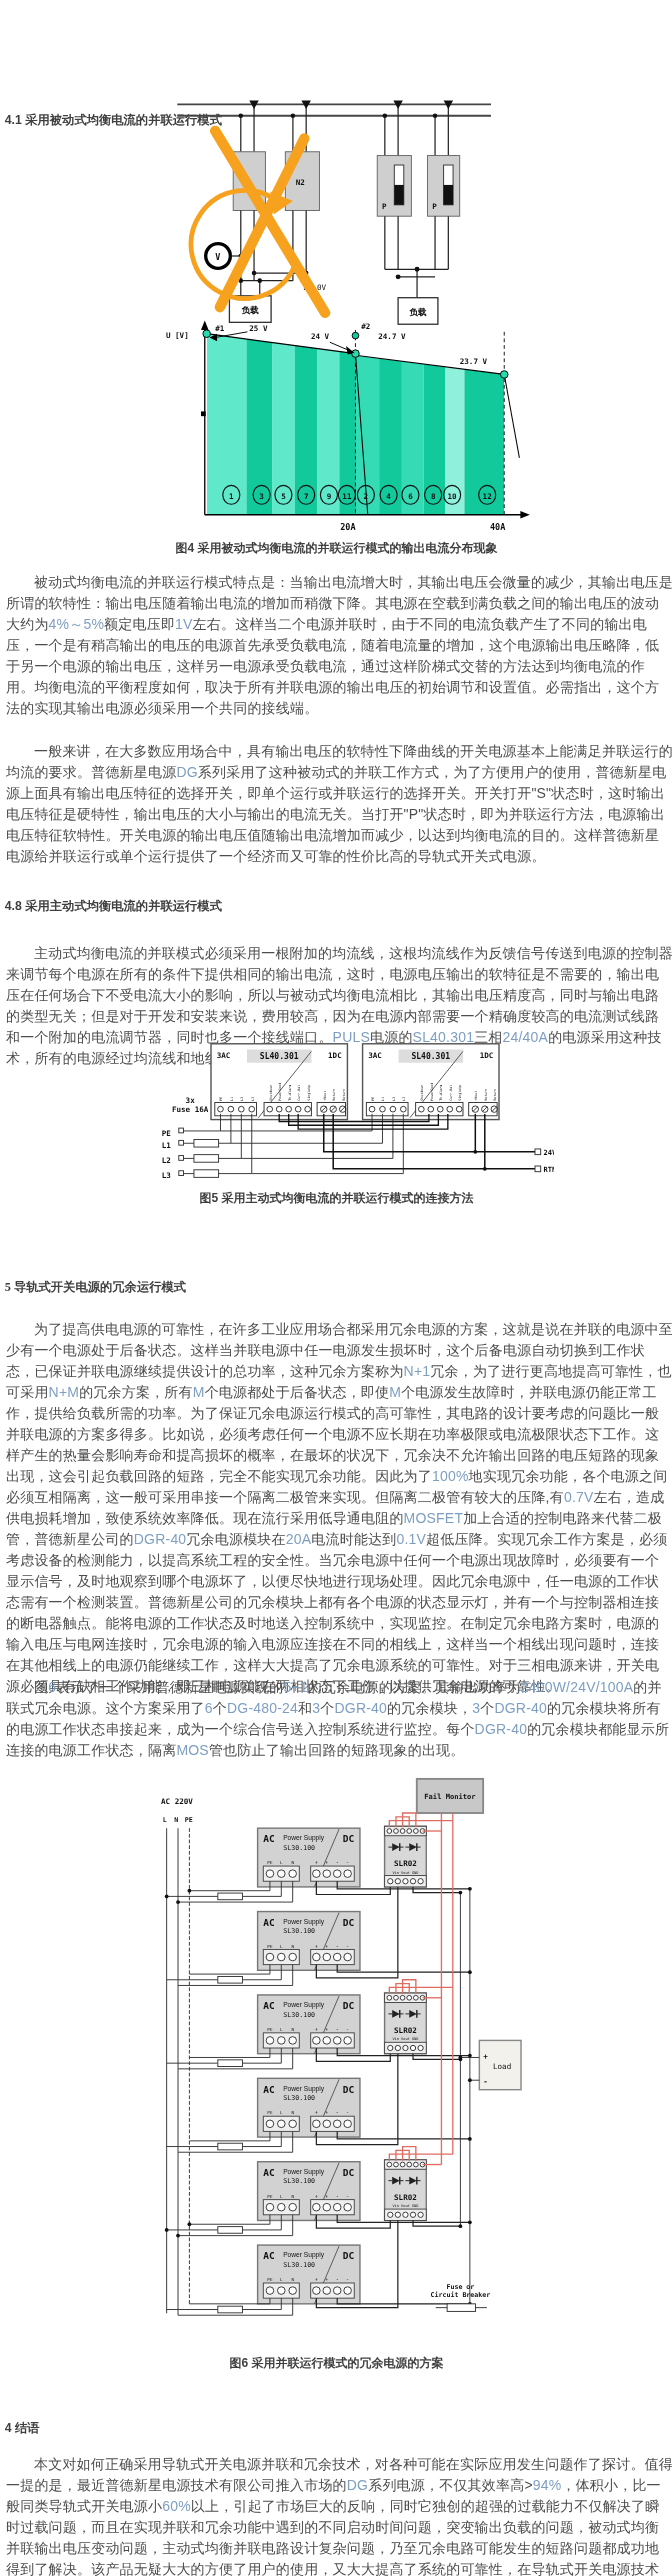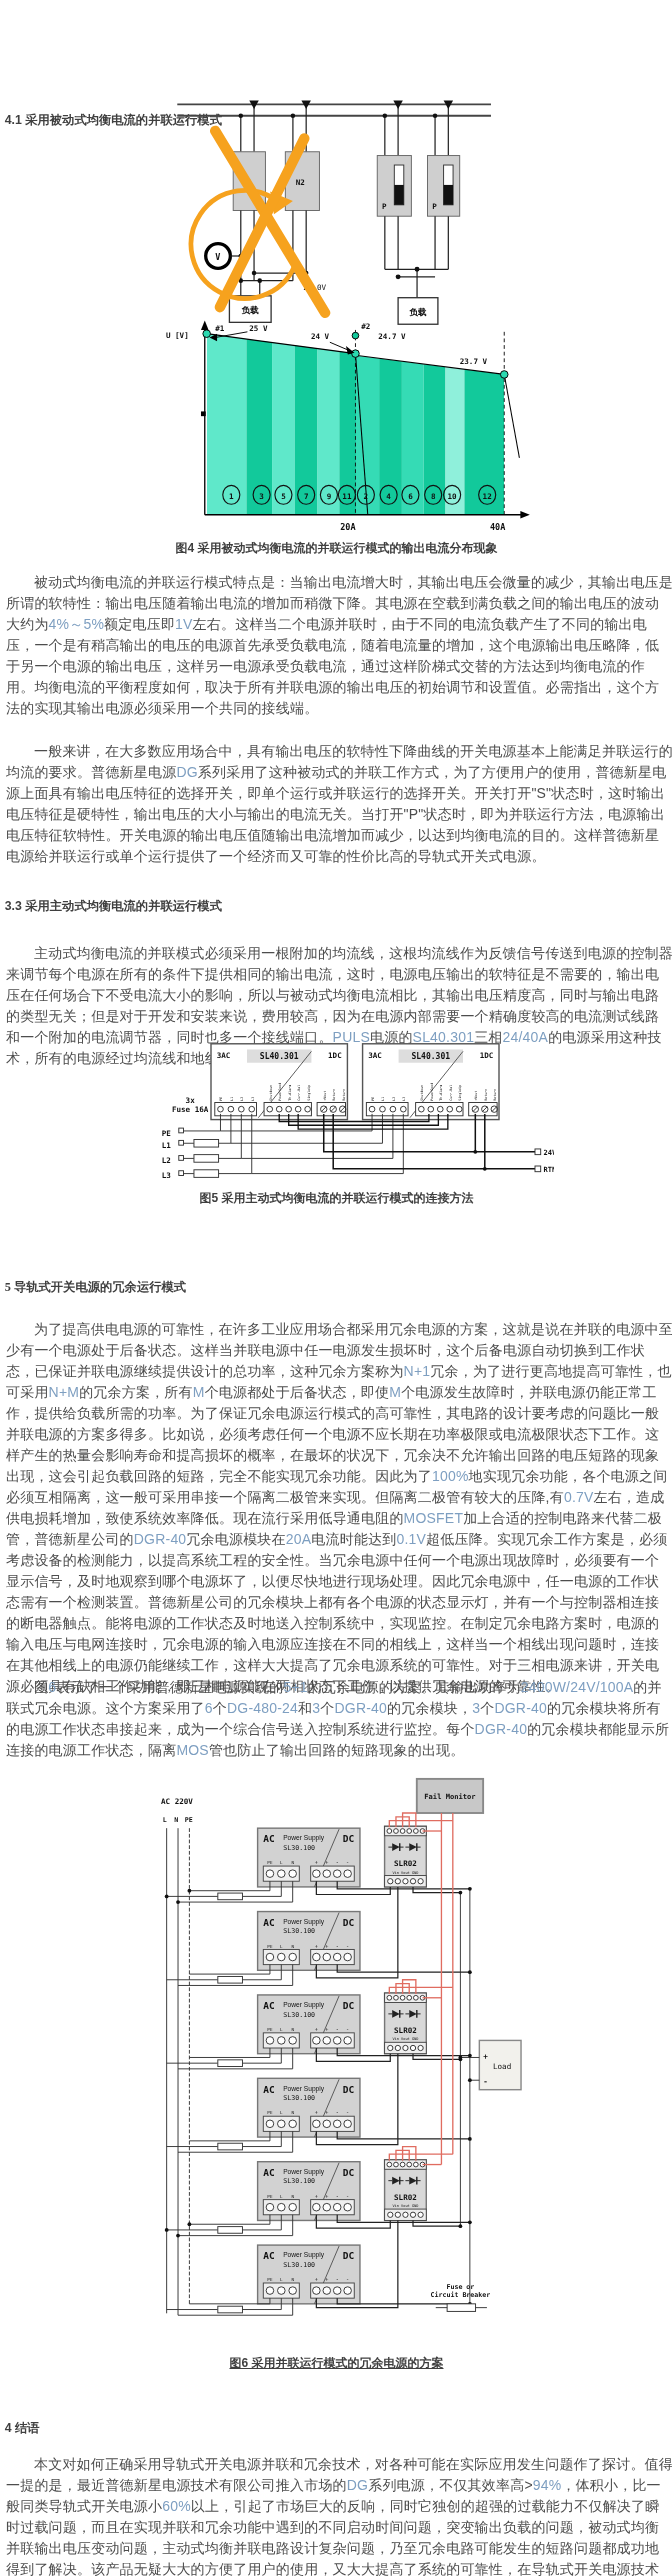--- a/index.html
+++ b/index.html
@@ -185,21 +185,21 @@
       <text x="399" y="428">12</text>
     </g>
   </g>
 </svg>
 
 <div class="abs caption" style="top:540px;">图4 采用被动式均衡电流的并联运行模式的输出电流分布现象</div>
 
 <div class="abs para" style="top:572px;"><span>被动式均衡电流的并联运行模式特点是：当输出电流增大时，其输出电压会微量的减少，其输出电压是所谓的软特性：输出电压随着输出电流的增加而稍微下降。其电源在空载到满负载之间的输出电压的波动大约为</span><span class="hl">4%～5%</span><span>额定电压即</span><span class="hl">1V</span><span>左右。这样当二个电源并联时，由于不同的电流负载产生了不同的输出电压，一个是有稍高输出的电压的电源首先承受负载电流，随着电流量的增加，这个电源输出电压略降，低于另一个电源的输出电压，这样另一电源承受负载电流，通过这样阶梯式交替的方法达到均衡电流的作用。均衡电流的平衡程度如何，取决于所有并联电源的输出电压的初始调节和设置值。必需指出，这个方法的实现其输出电源必须采用一个共同的接线端。</span></div>
 <div class="abs para" style="top:741px;"><span>一般来讲，在大多数应用场合中，具有输出电压的软特性下降曲线的开关电源基本上能满足并联运行的均流的要求。普德新星电源</span><span class="hl">DG</span><span>系列采用了这种被动式的并联工作方式，为了方便用户的使用，普德新星电源上面具有输出电压特征的选择开关，即单个运行或并联运行的选择开关。开关打开"S"状态时，这时输出电压特征是硬特性，输出电压的大小与输出的电流无关。当打开"P"状态时，即为并联运行方法，电源输出电压特征软特性。开关电源的输出电压值随输出电流增加而减少，以达到均衡电流的目的。这样普德新星电源给并联运行或单个运行提供了一个经济而又可靠的性价比高的导轨式开关式电源。</span></div>
 
-<div class="abs heading" style="top:898px;">3.3 采用主动式均衡电流的并联运行模式</div>
+<div class="abs heading" style="top:898px;">4.8 采用主动式均衡电流的并联运行模式</div>
 <div class="abs para" style="top:943px;"><span>主动式均衡电流的并联模式必须采用一根附加的均流线，这根均流线作为反馈信号传送到电源的控制器来调节每个电源在所有的条件下提供相同的输出电流，这时，电源电压输出的软特征是不需要的，输出电压在任何场合下不受电流大小的影响，所以与被动式均衡电流相比，其输出电压精度高，同时与输出电路的类型无关；但是对于开发和安装来说，费用较高，因为在电源内部需要一个精确度较高的电流测试线路和一个附加的电流调节器，同时也多一个接线端口。</span><span class="hl">PULS</span><span>电源的</span><span class="hl">SL40.301</span><span>三相</span><span class="hl">24/40A</span><span>的电源采用这种技术，所有的电源经过均流线和地线相连接，如图</span><span class="hl">5</span><span>所示。</span></div>
 
 <svg class="abs" style="left:156px;top:1040px;" width="398" height="144" viewBox="0 0 420 152">
   <defs>
     <g id="sl-unit">
       <rect x="0" y="0" width="144" height="80" fill="#fff" stroke="#555" stroke-width="1.5"></rect>
       <text x="6" y="15" font-size="8" font-weight="bold">3AC</text>
       <text x="138" y="15" font-size="8" font-weight="bold" text-anchor="end">1DC</text>
       <rect x="38" y="6" width="68" height="14" fill="#ddd"></rect>
       <text x="72" y="16" font-size="8.5" font-weight="bold" text-anchor="middle">SL40.301</text>
@@ -477,17 +477,17 @@
     <polyline points="288,405 288,394 302,394 302,405"></polyline>
       <polyline points="295,405 295,390 309,390 309,405"></polyline>
   </g>
 
   <text x="356" y="540" font-size="7" font-weight="bold" text-anchor="middle">Fuse or</text>
   <text x="356" y="549" font-size="7" font-weight="bold" text-anchor="middle">Circuit Breaker</text>
   <line x1="330" y1="560" x2="384" y2="560" stroke="#333"></line>
   <rect x="342" y="556" width="30" height="8" fill="#fff" stroke="#333"></rect>
 </svg>
 
-<div class="abs caption" style="top:2355px;text-decoration:underline;">图6 采用并联运行模式的冗余电源的方案</div>
+<div class="abs caption" style="top:2355px;">图6 采用并联运行模式的冗余电源的方案</div>
 
 <div class="abs heading" style="top:2420px;">4 结语</div>
 <div class="abs para" style="top:2454px;"><span>本文对如何正确采用导轨式开关电源并联和冗余技术，对各种可能在实际应用发生问题作了探讨。值得一提的是，最近普德新星电源技术有限公司推入市场的</span><span class="hl">DG</span><span>系列电源，不仅其效率高&gt;</span><span class="hl">94%</span><span>，体积小，比一般同类导轨式开关电源小</span><span class="hl">60%</span><span>以上，引起了市场巨大的反响，同时它独创的超强的过载能力不仅解决了瞬时过载问题，而且在实现并联和冗余功能中遇到的不同启动时间问题，突变输出负载的问题，被动式均衡并联输出电压变动问题，主动式均衡并联电路设计复杂问题，乃至冗余电路可能发生的短路问题都成功地得到了解决。该产品无疑大大的方便了用户的使用，又大大提高了系统的可靠性，在导轨式开关电源技术的新开发的道路上又领先了一大步。</span></div>
 
 
 </body></html>

